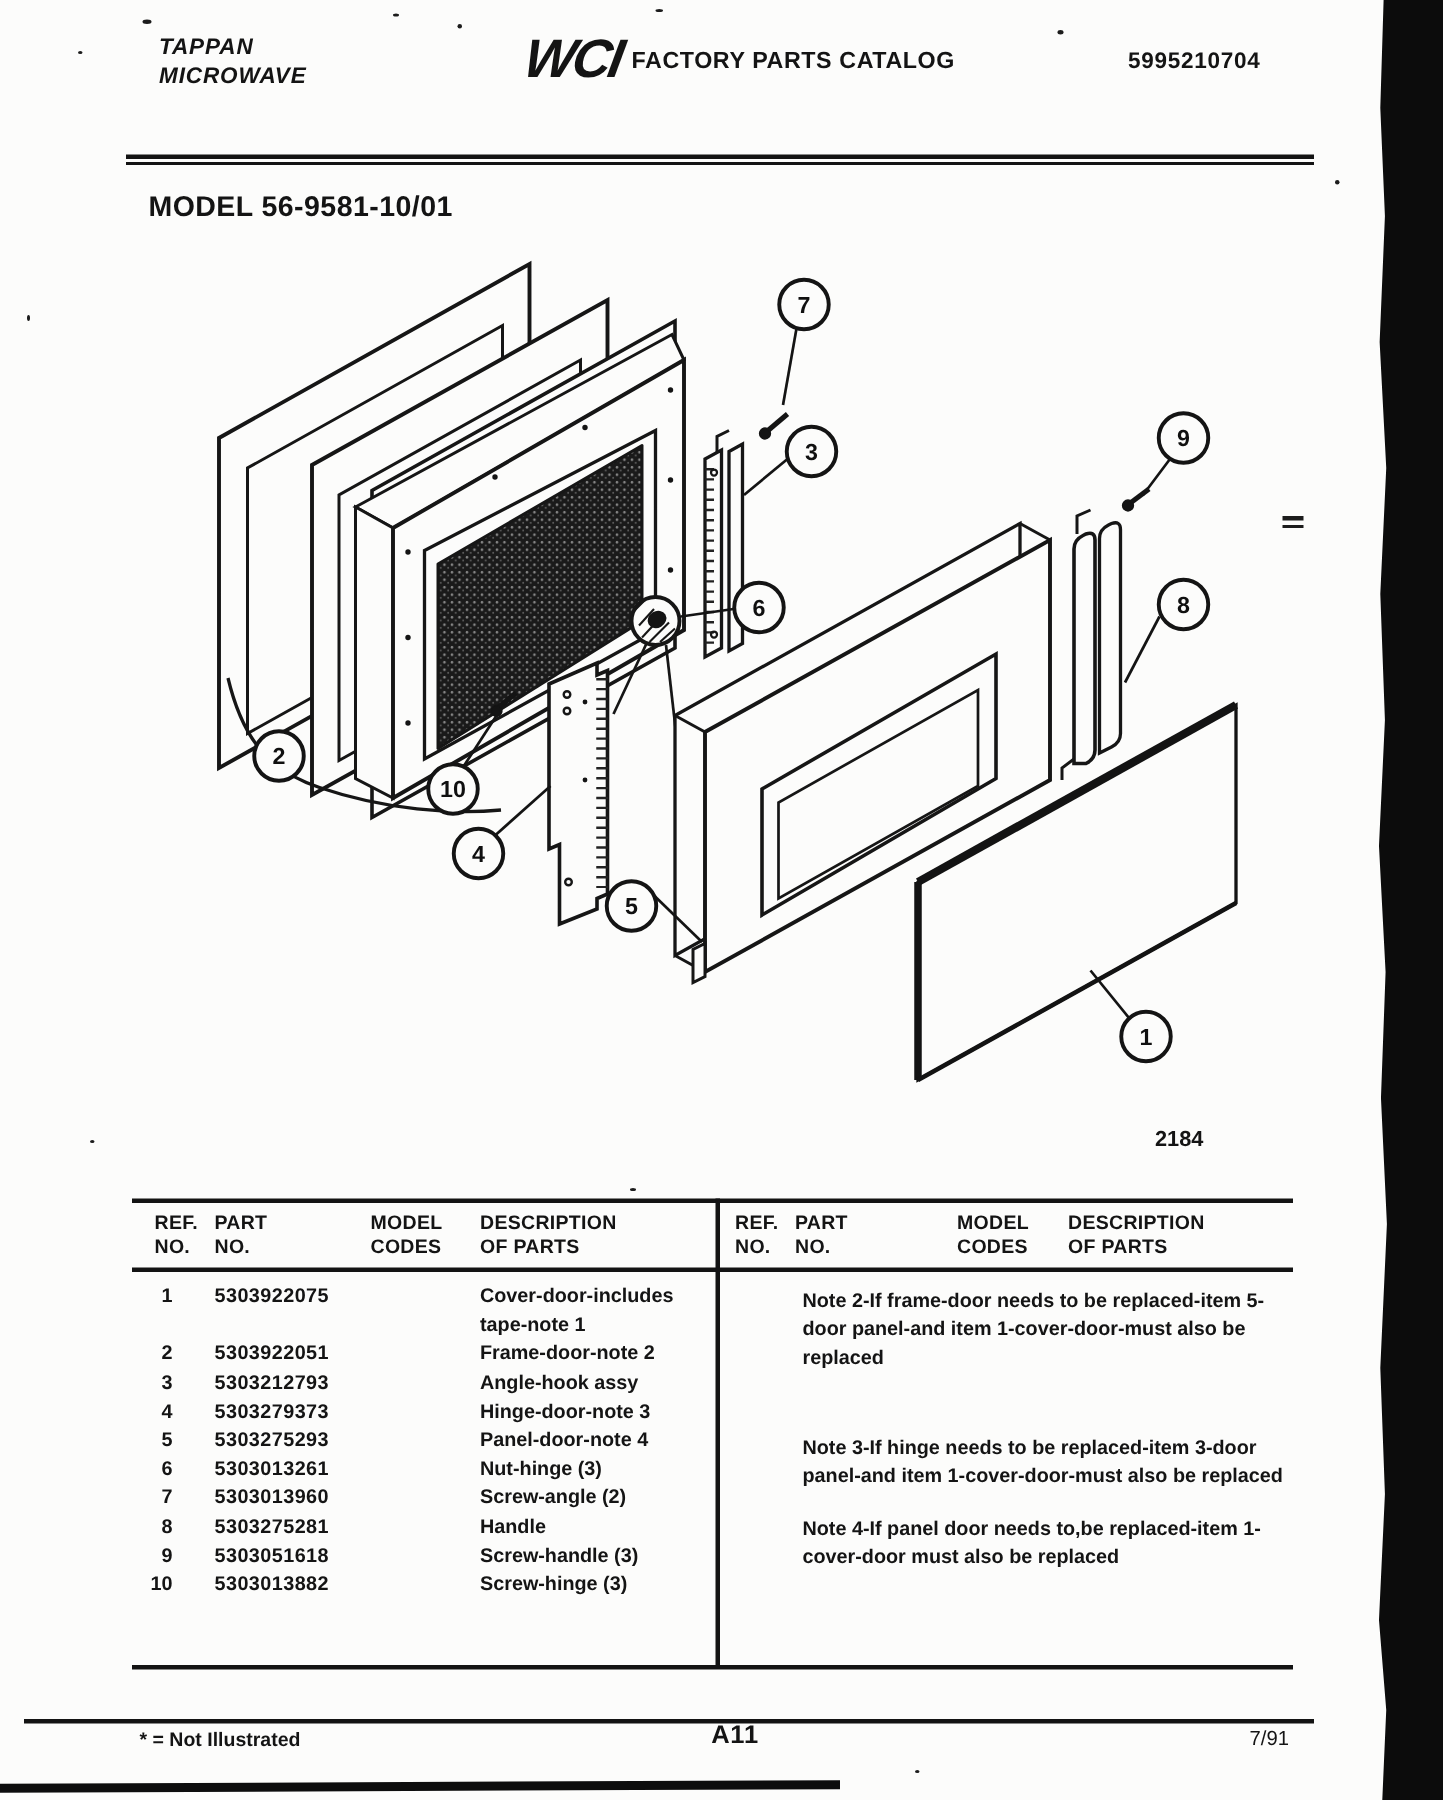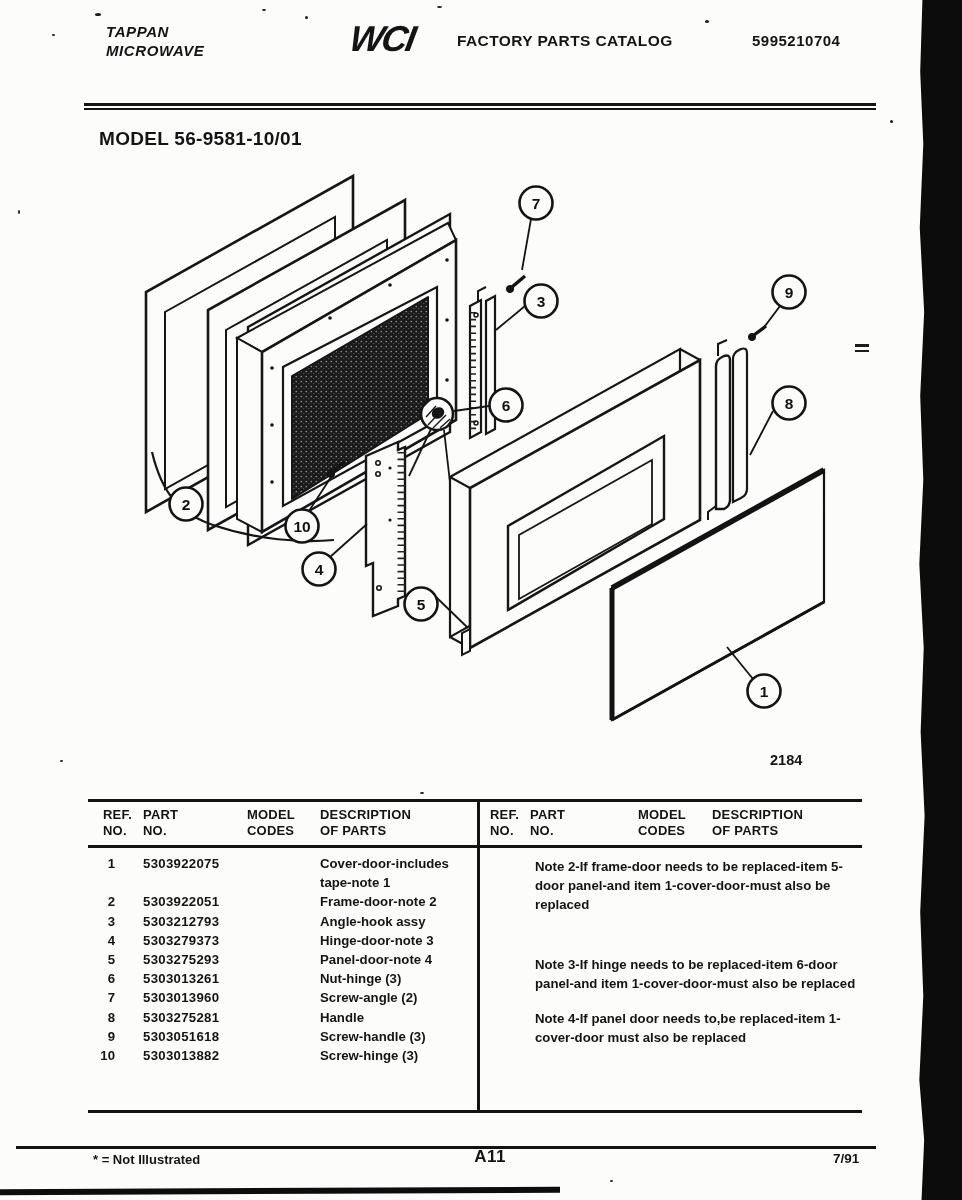--- a/index.html
+++ b/index.html
@@ -8,38 +8,38 @@
     background:#fcfcfb;overflow:hidden;
     font-family:"Liberation Sans",sans-serif;color:#141414;
   }
   .abs{position:absolute;}
   .rule{position:absolute;background:#131313;}
   .speck{position:absolute;background:#1c1c1c;border-radius:50%;}
   
   .brand{left:106px;top:22px;font-size:15px;font-weight:bold;letter-spacing:.6px;line-height:19px;font-style:italic;}
   .wci-logo{left:350px;top:18px;font-size:36px;font-weight:bold;font-style:italic;
     transform:skewX(-10deg);letter-spacing:-2px;}
-  .catalog-title{left:421px;top:32px;font-size:15.5px;font-weight:bold;letter-spacing:.4px;margin-left:36px;}
+  .catalog-title{left:421px;top:32px;font-size:15.5px;font-weight:bold;letter-spacing:.4px;}
   .pub-num{left:752px;top:32px;font-size:15px;font-weight:bold;letter-spacing:.5px;}
   .model-line{left:99px;top:128px;font-size:19px;font-weight:bold;letter-spacing:.3px;}
   
   .fig-num{left:770px;top:752px;width:68px;font-size:14.5px;font-weight:bold;}
   svg text{font-family:"Liberation Sans",sans-serif;font-weight:bold;font-size:15.5px;fill:#101010;text-anchor:middle;}
   
   .th{position:absolute;font-size:13px;font-weight:bold;line-height:15.5px;letter-spacing:.2px;}
   .rows{left:95px;top:856px;width:382px;font-size:13.2px;font-weight:bold;}
   .prow{position:relative;height:19.2px;}
   .prow .ref{position:absolute;left:0;width:20px;text-align:right;}
   .prow .part{position:absolute;left:48px;letter-spacing:.3px;}
   .prow .desc{position:absolute;left:225px;white-space:nowrap;}
   .notes{left:535px;top:857px;width:332px;font-size:13.2px;font-weight:bold;line-height:19.2px;}
   .note{margin:0;}
   .foot-left{left:93px;top:1152px;font-size:13px;font-weight:bold;}
   .foot-page{left:455px;top:1147px;width:70px;text-align:center;font-size:17px;font-weight:bold;letter-spacing:.5px;}
-  .foot-date{left:833px;top:1151px;font-size:13.5px;font-weight:bold;}
+  .foot-date{left:833px;top:1151px;font-size:13.5px;font-weight:normal;}
   .right-band{
     position:absolute;top:0;right:0;width:44px;height:1200px;background:#0c0c0c;
     clip-path:polygon(10% 0%,100% 0%,100% 100%,8% 100%,14% 95%,3% 90%,12% 83%,5% 76%,15% 68%,6% 61%,13% 54%,3% 47%,12% 40%,5% 33%,14% 26%,4% 19%,12% 12%,5% 6%);
   }
   .bottom-bar{position:absolute;left:0;top:1188px;width:560px;height:6px;background:#0d0d0d;transform:rotate(-.25deg);}
 </style>
 </head>
 <body>
 
 <div class="page">
@@ -312,21 +312,21 @@
     </div>
     <div class="prow">
       <span class="ref">10</span>
       <span class="part">5303013882</span>
       <span class="desc">Screw-hinge (3)</span>
     </div>
   </div>
 
   <div class="abs notes">
     <p class="note" style="margin-bottom:40px;">Note 2-If frame-door needs to be replaced-item 5-door panel-and item 1-cover-door-must also be replaced</p>
-    <p class="note" style="margin-bottom:16px;">Note 3-If hinge needs to be replaced-item 6-door panel-and item 1-cover-door-must also be replaced</p>
+    <p class="note" style="margin-bottom:16px;">Note 3-If hinge needs to be replaced-item 3-door panel-and item 1-cover-door-must also be replaced</p>
     <p class="note">Note 4-If panel door needs to,be replaced-item 1-cover-door must also be replaced</p>
   </div>
 
   <div class="rule" style="left:16px;top:1146px;width:860px;height:2.5px;"></div>
   <div class="abs foot-left">* = Not Illustrated</div>
   <div class="abs foot-page">A11</div>
   <div class="abs foot-date">7/91</div>
   <div class="bottom-bar"></div>
 
   <div class="right-band"></div>

